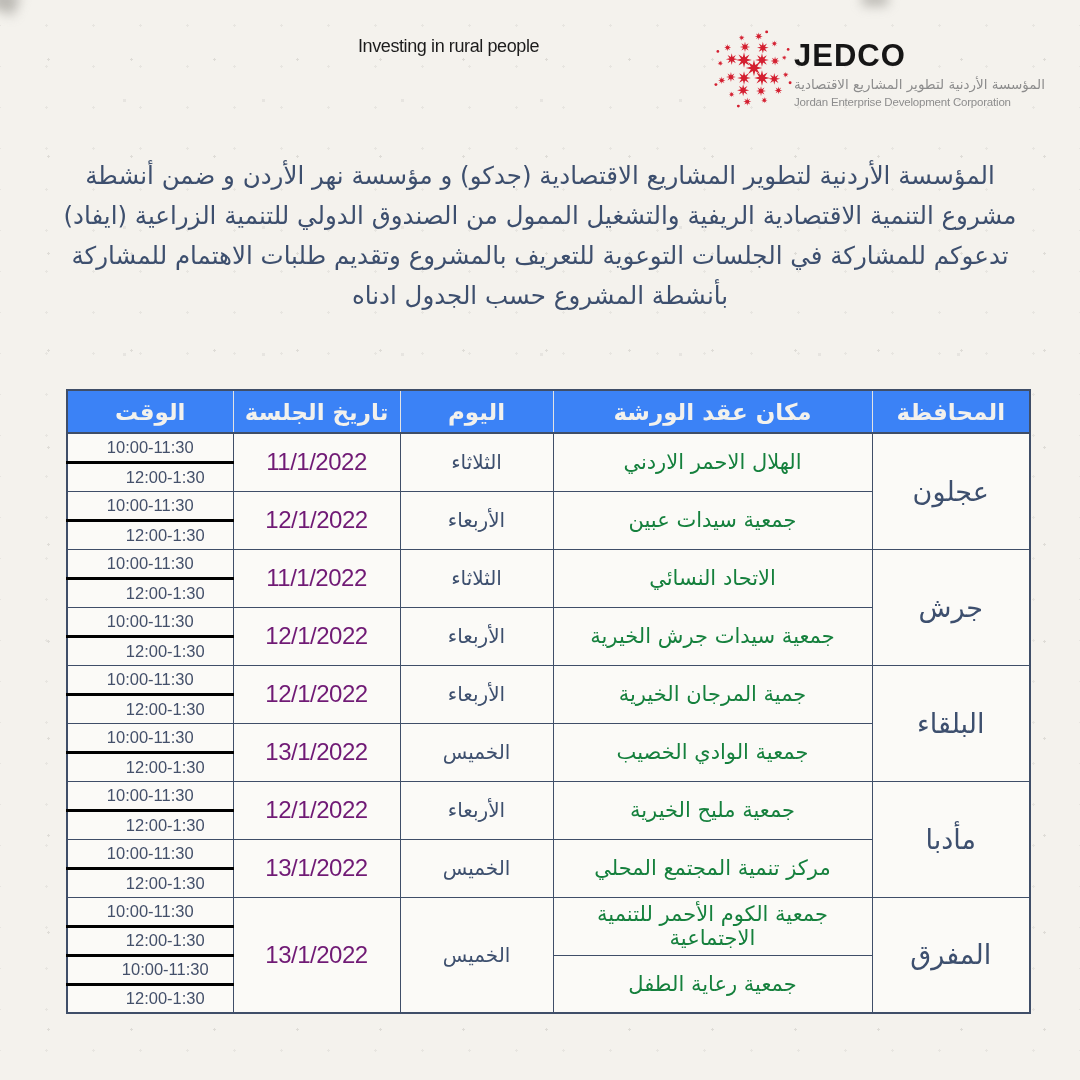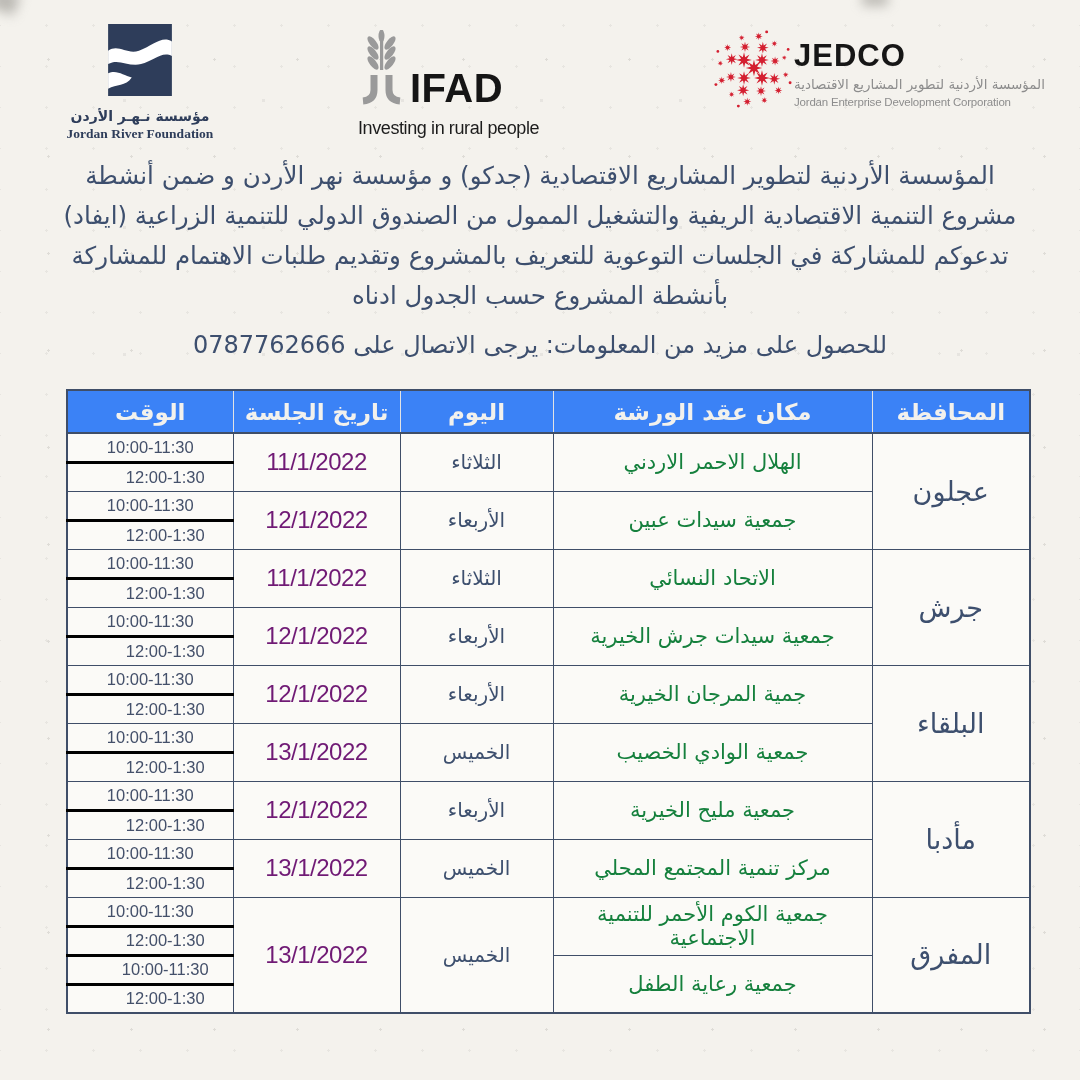--- a/index.html
+++ b/index.html
@@ -68,54 +68,22 @@
   td.time.lb { border-bottom:3px solid #000000; }
   td.time.lt { border-top:1px solid #c9ccd1;padding-left:34px; }
 </style>
 </head>
 <body>
 
 <div class="page">
   <div class="smudge tl"></div>
   <div class="smudge tr"></div>
 
-  <div class="jrf">
-    <span class="mark">
-      <svg width="64" height="72" viewBox="0 0 62 70" xmlns="http://www.w3.org/2000/svg">
-        <rect x="0" y="0" width="62" height="70" fill="#2e3d5a"></rect>
-        <path d="M0 26 C10 19 18 30 30 26 C44 21 52 11 62 17 L62 31 C52 26 44 36 32 39 C20 42 10 33 0 39 Z" fill="#ffffff"></path>
-        <path d="M0 48 C8 44 15 50 23 52 C17 61 8 58 0 63 Z" fill="#ffffff"></path>
-      </svg>
-    </span>
-    <div class="ar">مؤسسة نـهـر الأردن</div>
-    <div class="en">Jordan River Foundation</div>
-  </div>
 
   <div class="ifad">
-    <div class="row">
-      <span>
-        <svg width="48" height="78" viewBox="0 0 48 78" xmlns="http://www.w3.org/2000/svg">
-          <g fill="#9a9a9a">
-            <rect x="22" y="5" width="3.2" height="35"></rect>
-            <ellipse cx="23.5" cy="6" rx="3" ry="6.5"></ellipse>
-            <ellipse cx="15" cy="13" rx="3.4" ry="8" transform="rotate(-38 15 13)"></ellipse>
-            <ellipse cx="32" cy="13" rx="3.4" ry="8" transform="rotate(38 32 13)"></ellipse>
-            <ellipse cx="15" cy="23" rx="3.4" ry="8" transform="rotate(-38 15 23)"></ellipse>
-            <ellipse cx="32" cy="23" rx="3.4" ry="8" transform="rotate(38 32 23)"></ellipse>
-            <ellipse cx="15" cy="33" rx="3.4" ry="8" transform="rotate(-38 15 33)"></ellipse>
-            <ellipse cx="32" cy="33" rx="3.4" ry="8" transform="rotate(38 32 33)"></ellipse>
-          </g>
-          <g stroke="#9a9a9a" stroke-width="7" fill="none">
-            <path d="M16 45 v15 q0 10 -11 11"></path>
-            <path d="M31 45 v15 q0 10 11 11"></path>
-          </g>
-        </svg>
-      </span>
-      <span class="word">IFAD</span>
-    </div>
     <div class="tag">Investing in rural people</div>
   </div>
 
   <div class="jedco">
     <span>
       <svg width="82" height="82" viewBox="-42 -42 84 84" xmlns="http://www.w3.org/2000/svg">
         <defs>
           <path id="st8" d="M1 0 L.37 .153 L.707 .707 L.153 .37 L0 1 L-.153 .37 L-.707 .707 L-.37 .153 L-1 0 L-.37 -.153 L-.707 -.707 L-.153 -.37 L0 -1 L.153 -.37 L.707 -.707 L.37 -.153 Z"></path>
         </defs>
         <g fill="#d41f30">
@@ -158,21 +126,20 @@
       <div class="ar">المؤسسة الأردنية لتطوير المشاريع الاقتصادية</div>
       <div class="en">Jordan Enterprise Development Corporation</div>
     </div>
   </div>
 
   <div class="intro">
     <div class="ln">المؤسسة الأردنية لتطوير المشاريع الاقتصادية (جدكو) و مؤسسة نهر الأردن و ضمن أنشطة</div>
     <div class="ln">مشروع التنمية الاقتصادية الريفية والتشغيل الممول من الصندوق الدولي للتنمية الزراعية (ايفاد)</div>
     <div class="ln">تدعوكم للمشاركة في الجلسات التوعوية للتعريف بالمشروع وتقديم طلبات الاهتمام للمشاركة</div>
     <div class="ln">بأنشطة المشروع حسب الجدول ادناه</div>
-    <div class="contact">للحصول على مزيد من المعلومات: يرجى الاتصال على 0787762666</div>
   </div>
 
   <div class="tblwrap">
     <table class="sched">
       <colgroup>
         <col style="width:158px">
           <col style="width:319px">
           <col style="width:153px">
         <col style="width:167px">
           <col style="width:166px">

